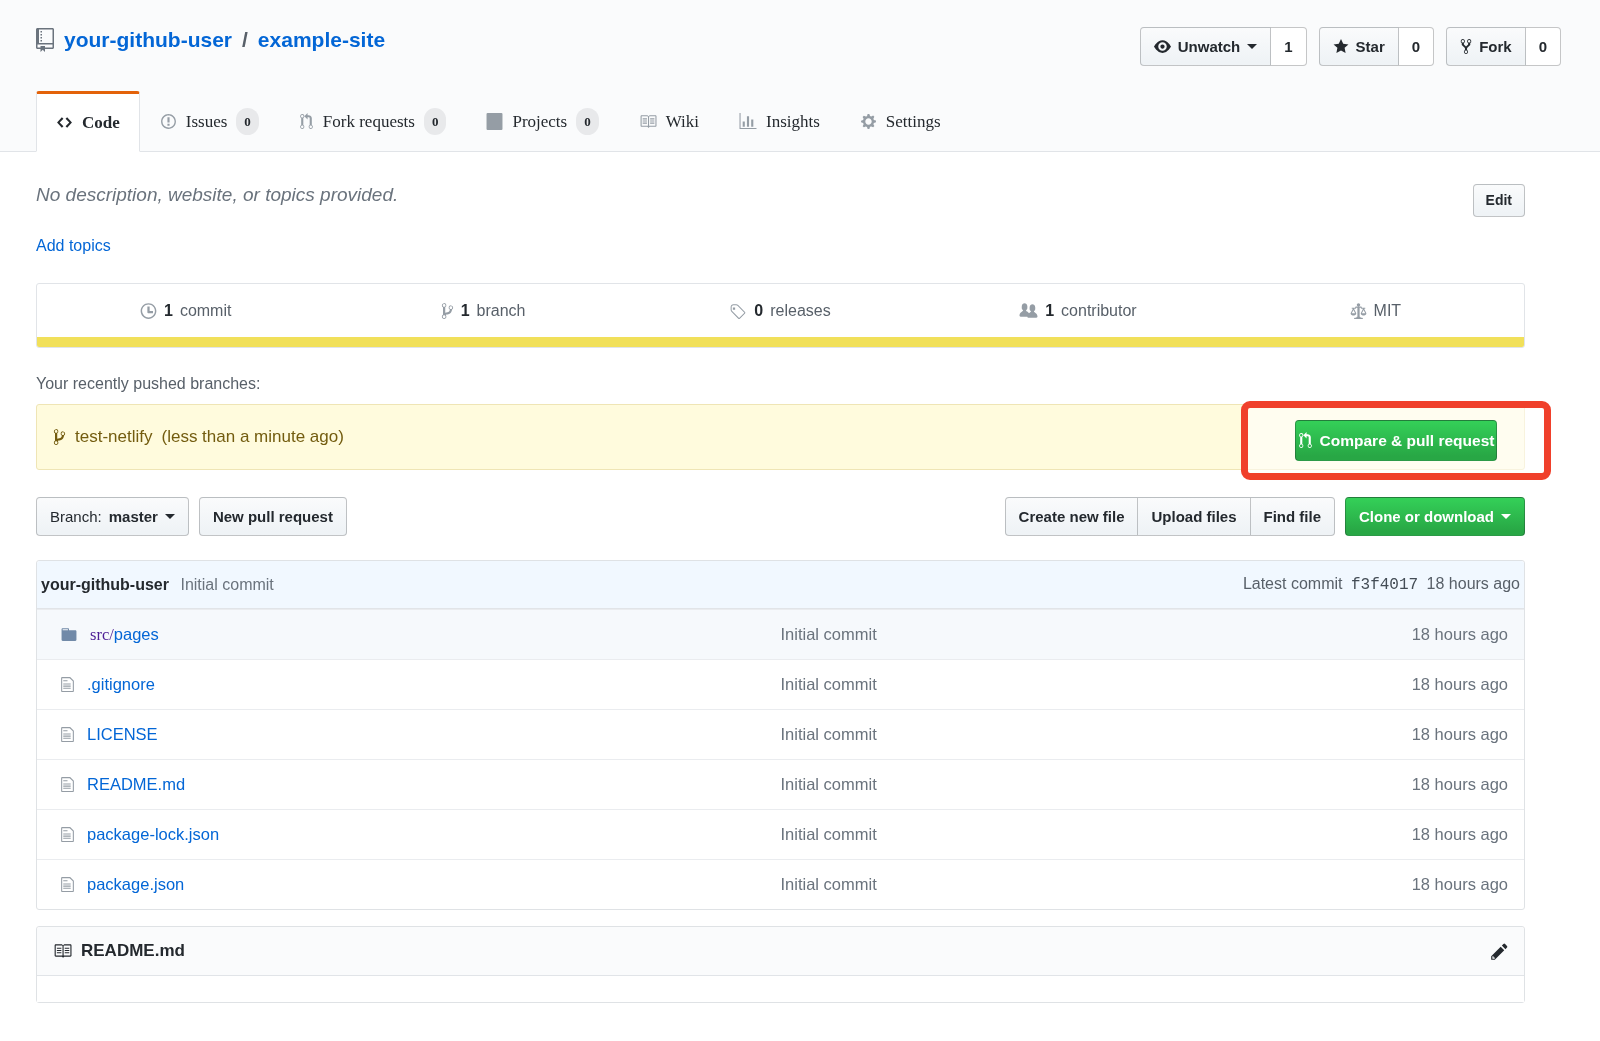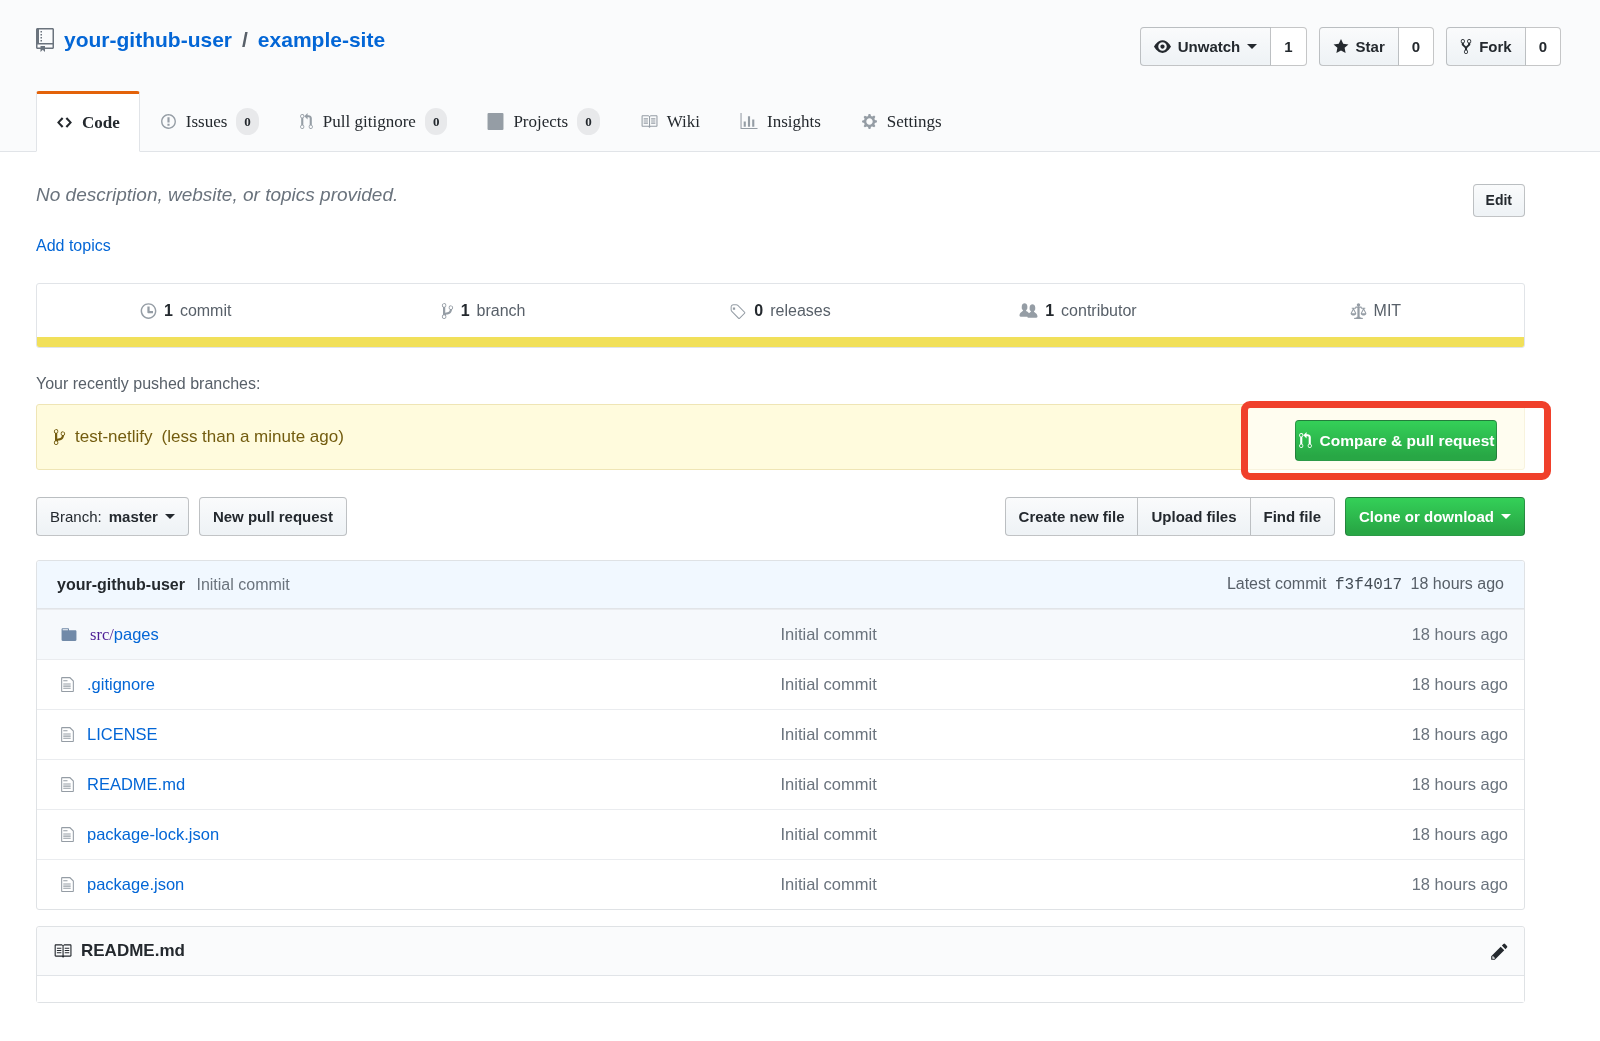--- a/index.html
+++ b/index.html
@@ -74,21 +74,21 @@
   .btn-group { display:flex; }
   .btn-group .btn { border-radius:0; border-right-width:0; }
   .btn-group .btn:first-child { border-radius:4px 0 0 4px; }
   .btn-group .btn:last-child { border-radius:0 4px 4px 0; border-right-width:1px; }
   .branch-btn .lbl { font-weight:normal; }
 
   
   .files-box { margin-top:24px; border:1px solid #dfe2e5; border-radius:3px; }
   .commit-tease { display:flex; justify-content:space-between; align-items:center;
     background:#f1f8ff; border-bottom:1px solid #e1e4e8; border-radius:3px 3px 0 0;
-    padding:14px 20px; font-size:16px; }
+    padding:14px 4px; font-size:16px; }
   .commit-tease .author { font-weight:bold; cursor:pointer; }
   .commit-tease .msg { color:#6a737d; margin-left:7px; }
   .commit-tease .latest { color:#586069; }
   .commit-tease .sha { font-family:"Liberation Mono","DejaVu Sans Mono",monospace; color:#444d56; margin:0 4px; cursor:pointer; }
   .file-row { display:flex; align-items:center; padding:0 16px; height:50px; border-top:1px solid #eaecef; font-size:16.5px; }
   .file-row:first-of-type { border-top:none; }
   .file-row.hl { background:#f6f9fc; }
   .fcol-name { flex:0 0 50%; display:flex; align-items:center; gap:12px; padding-left:7px; }
   .fcol-name .f-icon { color:rgba(3,47,98,.55); }
   .fcol-name .doc-icon { color:#959da5; }
@@ -177,21 +177,21 @@
           </span>
         <span>Issues</span>
         <span class="counter">0</span>
       </span>
       <span class="reponav-item">
         <span class="t-icon">
             <svg width="15" height="17" viewBox="0 0 12 16" fill="currentColor">
               <path d="M11 11.28V5c-.03-.78-.34-1.47-.94-2.06C9.46 2.35 8.78 2.03 8 2H7V0L4 3l3 3V4h1c.27.02.48.11.69.31.21.2.3.42.31.69v6.28A1.993 1.993 0 0 0 10 15a1.993 1.993 0 0 0 1-3.72zm-1 2.92c-.66 0-1.2-.55-1.2-1.2 0-.65.55-1.2 1.2-1.2.65 0 1.2.55 1.2 1.2 0 .65-.55 1.2-1.2 1.2zM4 3c0-1.11-.89-2-2-2a1.993 1.993 0 0 0-1 3.72v6.56A1.993 1.993 0 0 0 2 15a1.993 1.993 0 0 0 1-3.72V4.72c.59-.34 1-.98 1-1.72zm-.8 10c0 .66-.55 1.2-1.2 1.2-.65 0-1.2-.55-1.2-1.2 0-.65.55-1.2 1.2-1.2.65 0 1.2.55 1.2 1.2zM2 4.2C1.34 4.2.8 3.65.8 3c0-.65.55-1.2 1.2-1.2.65 0 1.2.55 1.2 1.2 0 .65-.55 1.2-1.2 1.2z"></path>
             </svg>
           </span>
-        <span>Pull gitignore</span>
+        <span>Fork requests</span>
         <span class="counter">0</span>
       </span>
       <span class="reponav-item">
         <span class="t-icon">
             <svg width="17" height="17" viewBox="0 0 15 16" fill="currentColor">
               <path d="M10 12h3V2h-3v10zm-4-2h3V2H6v8zm-4 4h3V2H2v12zm-1 1h13V1H1v14zM14 0H1a1 1 0 0 0-1 1v14a1 1 0 0 0 1 1h13a1 1 0 0 0 1-1V1a1 1 0 0 0-1-1z"></path>
             </svg>
           </span>
         <span>Projects</span>
         <span class="counter">0</span>

